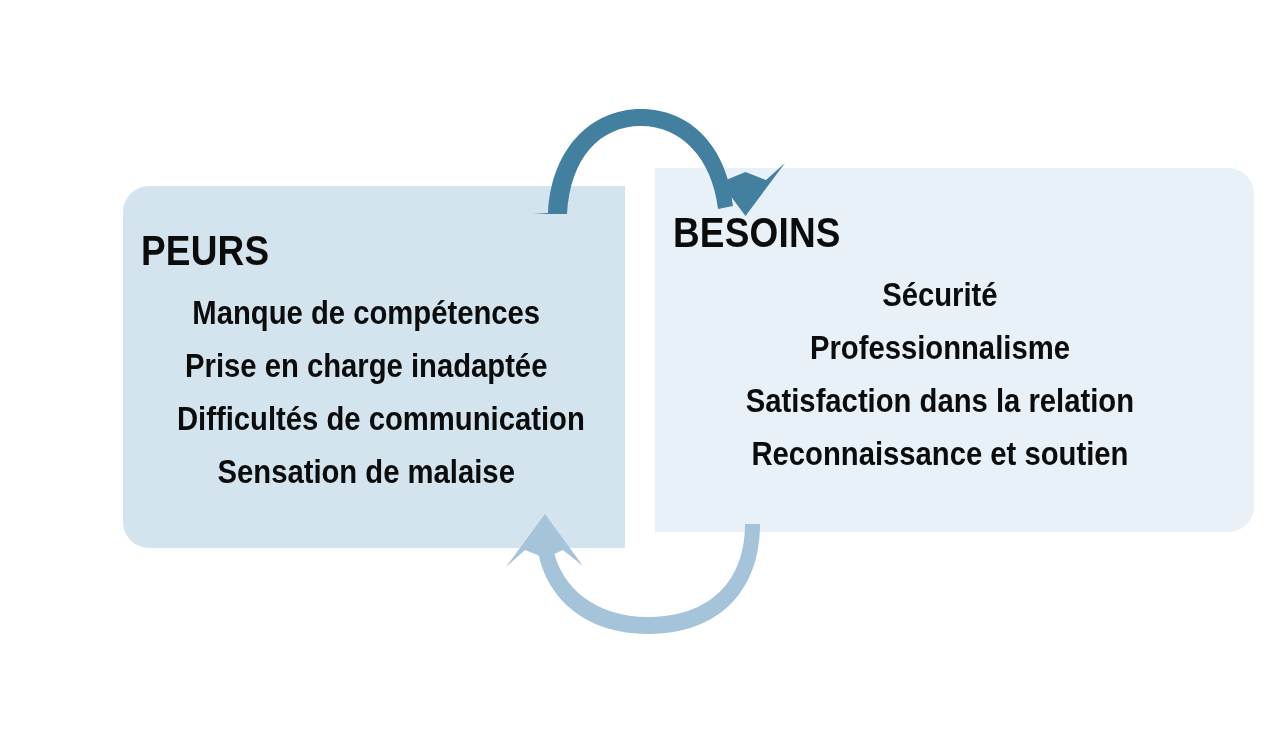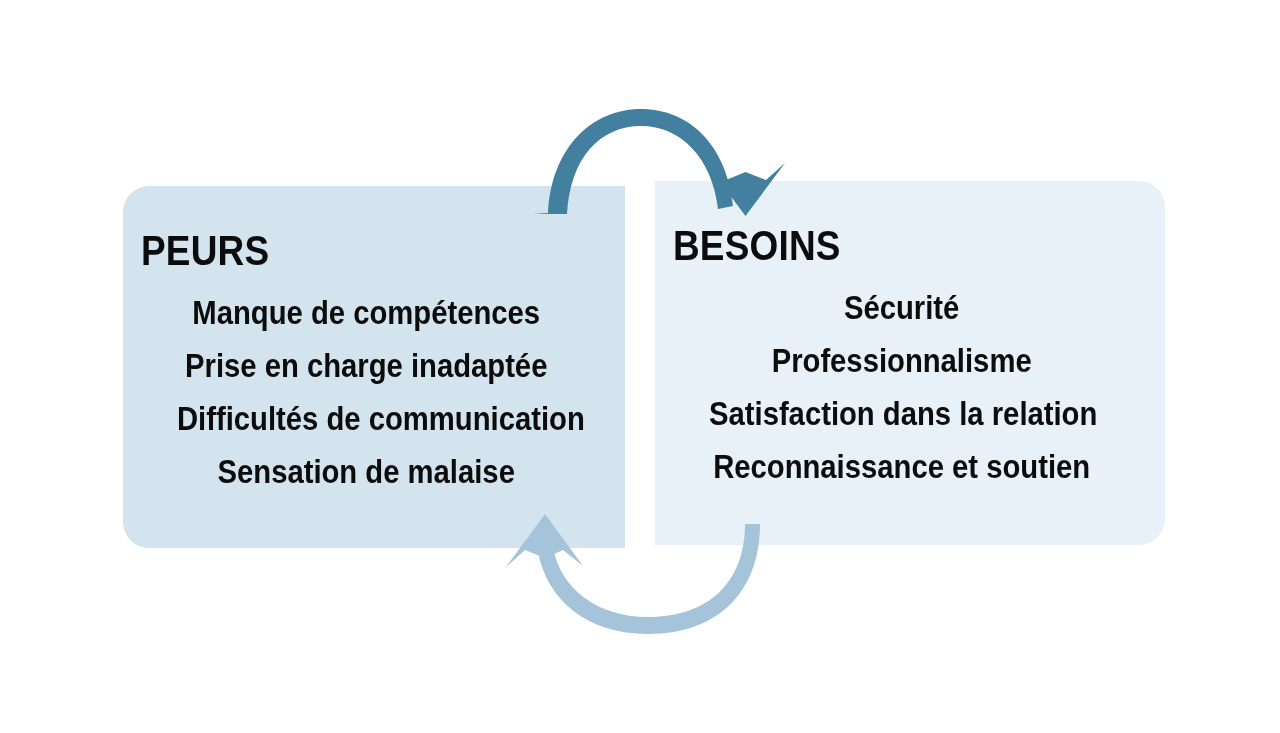--- a/index.html
+++ b/index.html
@@ -28,22 +28,22 @@
     left: 123px;
     top: 186px;
     width: 502px;
     height: 362px;
     background: #d4e4ef;
     border-radius: 26px 0 0 26px;
     padding-left: 45px;
   }
   #panel-needs {
     left: 655px;
-    top: 181px;
-    width: 510px;
+    top: 168px;
+    width: 599px;
     height: 364px;
     background: #e8f1f7;
     border-radius: 0 26px 26px 0;
   }
 
   .panel-inner {
     position: absolute;
     left: 18px;
     top: 44px;
     right: 8px;

